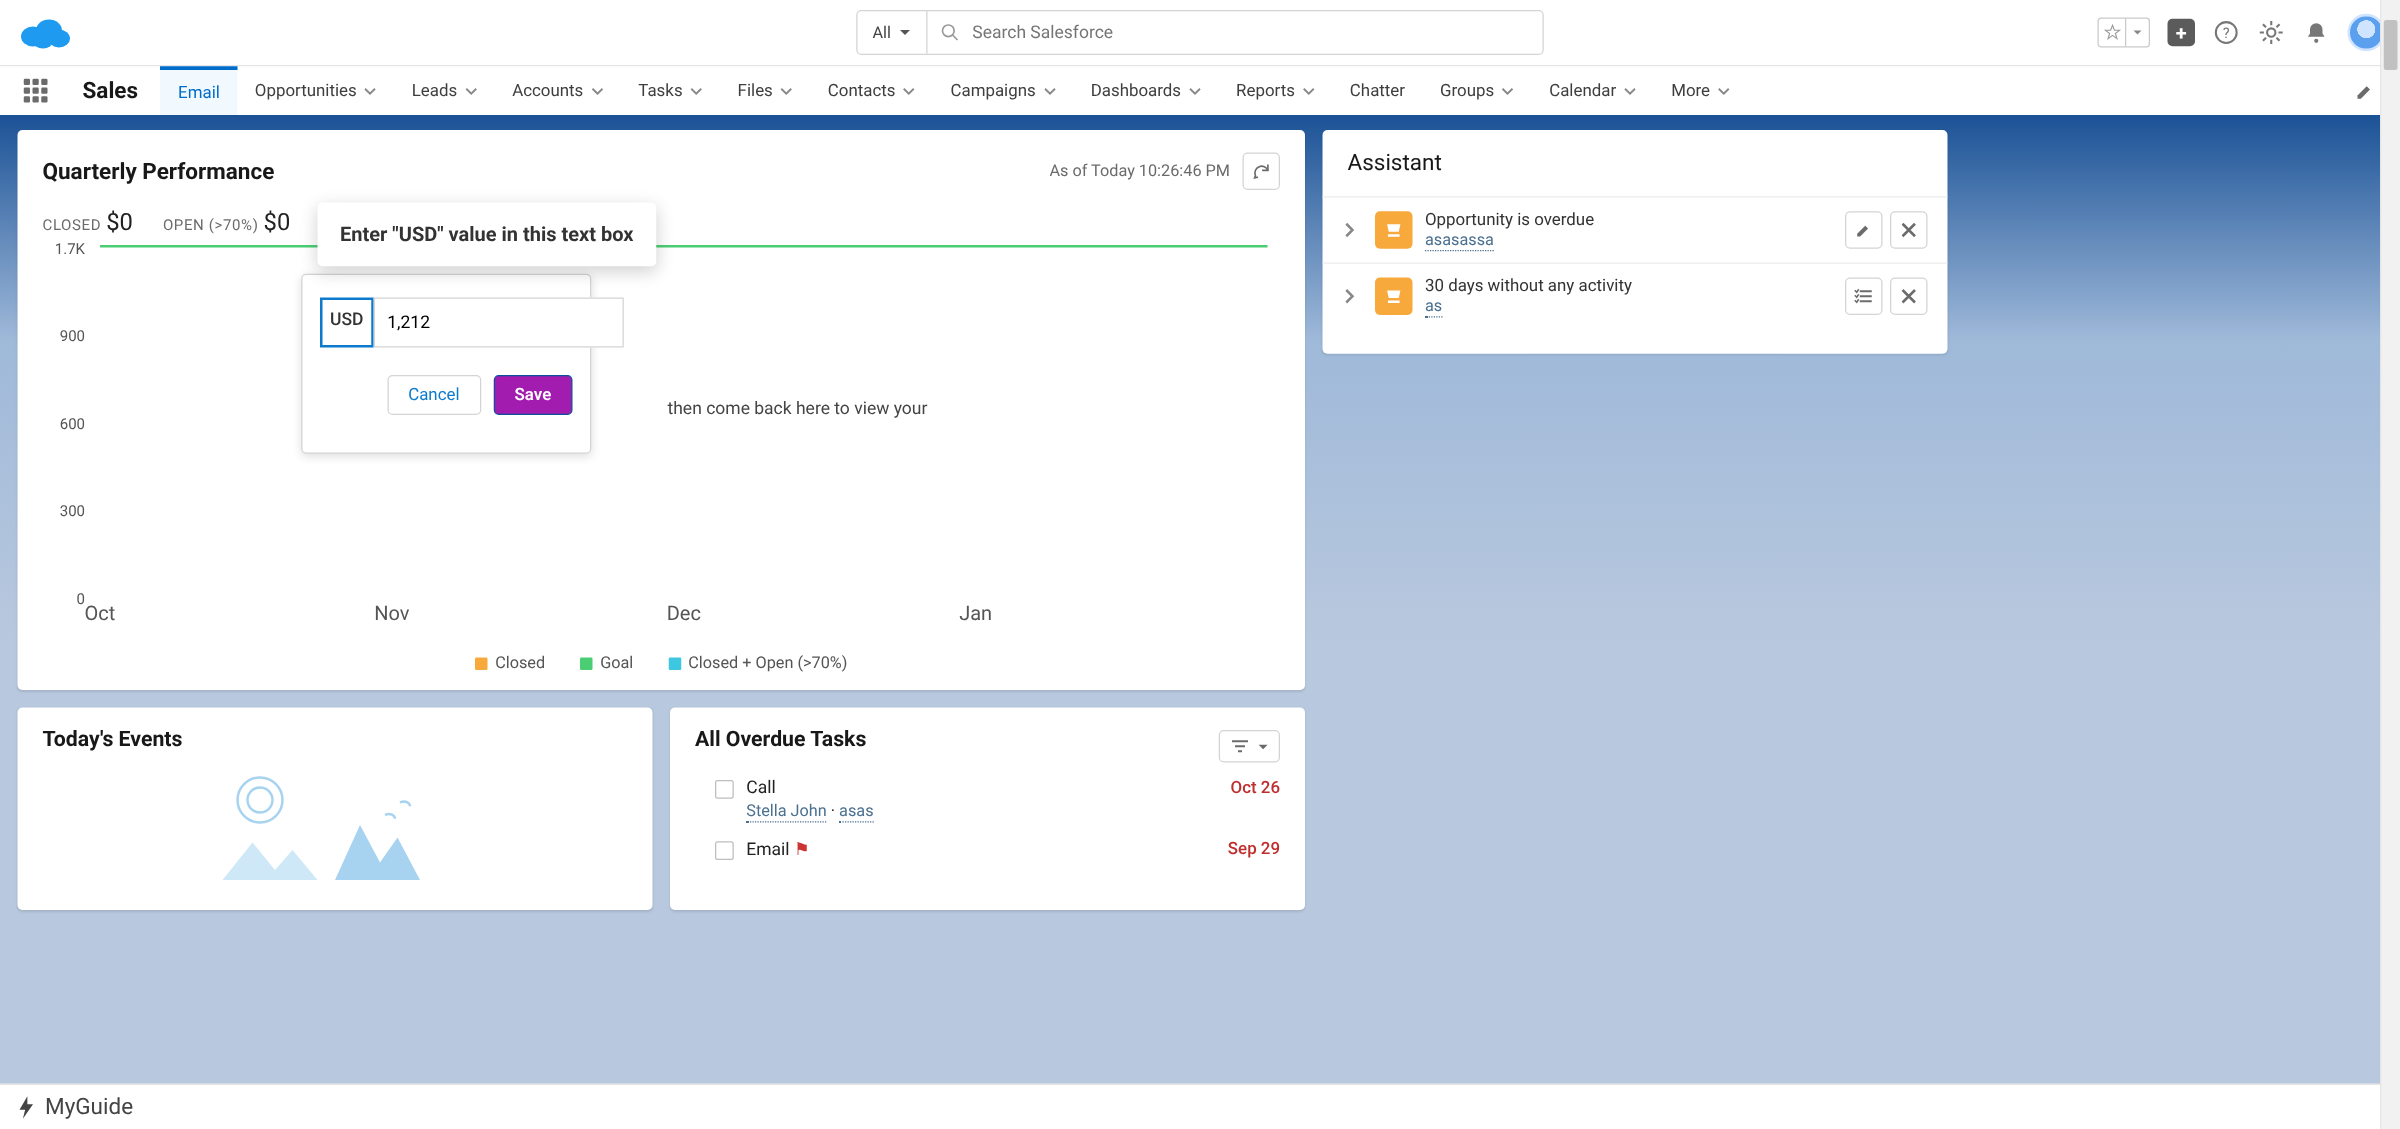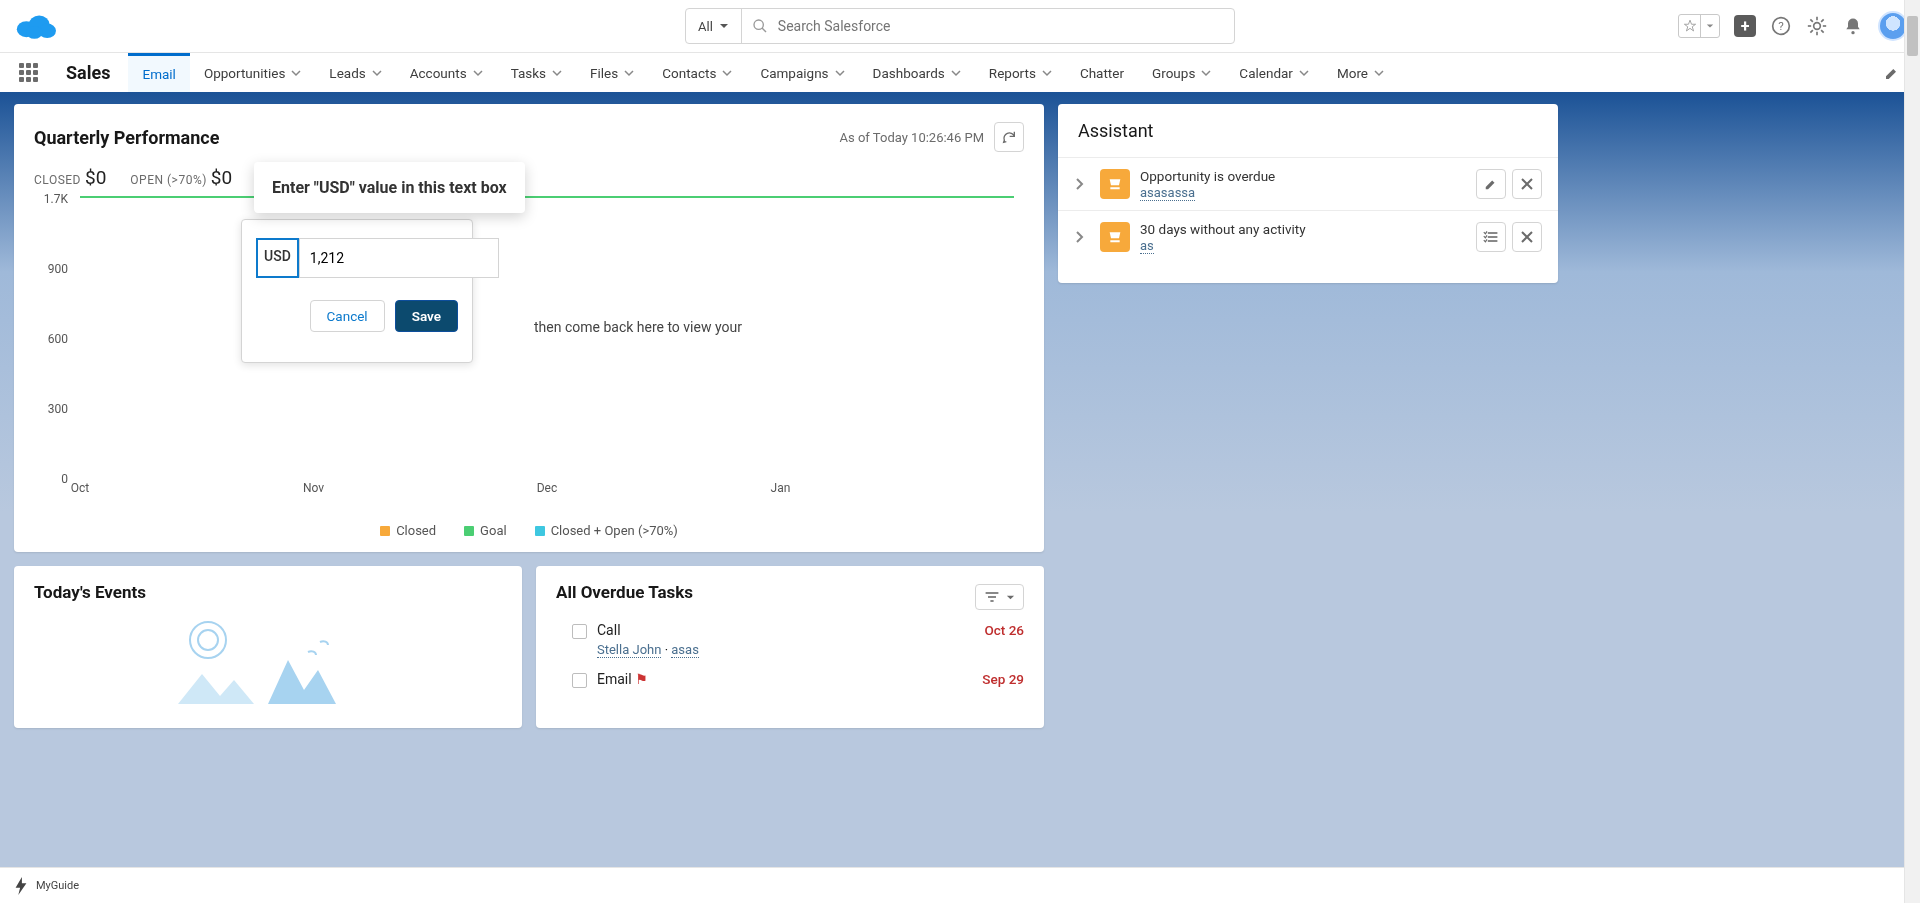--- a/index.html
+++ b/index.html
@@ -40,34 +40,34 @@
 .metrics { display:flex; align-items:baseline; gap:24px; font-size:13px; color:#6b6b6b;}
 .metrics .label{letter-spacing:0.5px; font-size:12px;}
 .metrics .val{font-size:19px; color:#222; margin-left:4px;}
 .pencil-ic{color:#888; cursor:pointer;}
 .chart-area { position:relative; height:320px; margin-top:10px;}
 .y-axis { position:absolute; left:0; top:0; bottom:40px; width:40px;}
 .y-tick { position:absolute; right:6px; font-size:12px; color:#555; transform:translateY(-50%);}
 .plot { position:absolute; left:46px; right:10px; top:0; bottom:40px;}
 .goal-line { position:absolute; left:0; right:0; height:2px; background:#4bce73;}
 .x-axis { position:absolute; left:46px; right:10px; bottom:18px; height:20px;}
-.x-tick { position:absolute; font-size:12px; color:#555; transform:translateX(-50%);}
+.x-tick { position:absolute; font-size:16px; color:#555; transform:translateX(-50%);}
 .legend { display:flex; gap:28px; justify-content:center; font-size:13px; color:#555; margin-top:4px;}
 .lg-item{display:flex;align-items:center;gap:6px;}
 .lg-sw{width:10px;height:10px;border-radius:1px;}
 .popup-tooltip { position:absolute; top:58px; left:240px; background:#fff; border-radius:4px; box-shadow:0 4px 14px rgba(0,0,0,0.18); padding:16px 18px; font-size:16px; font-weight:700; z-index:30; color:#333;}
 .popup-tooltip::after{content:"";position:absolute;bottom:-8px;left:24px;border:8px solid transparent;border-top-color:#fff;}
 .edit-popover { position:absolute; top:115px; left:227px; width:232px; background:#fff; border:1px solid #d4d4d4; border-radius:4px; box-shadow:0 2px 8px rgba(0,0,0,0.12); padding:18px 14px 30px; z-index:20;}
 .usd-row{display:flex; gap:0;}
 .usd-chip{border:2px solid #0d7acc;background:#fff;font-size:14px;padding:8px 6px;color:#333;font-weight:500;}
 .usd-input{border:1px solid #d4d4d4;padding:0 10px;font-size:14px;flex:1;outline:none;height:40px;}
 .popover-actions{display:flex;justify-content:flex-end;gap:10px;margin-top:22px;}
 .btn{padding:7px 16px;border-radius:4px;font-size:13.5px;cursor:pointer;}
 .btn-cancel{background:#fff;border:1px solid #d4d4d4;color:#0d7acc;}
-.btn-save{background:#0c4a6e;border:1px solid #0d4e9c;color:#fff;font-weight:600;}
+.btn-save{background:#a21caf;border:1px solid #0d4e9c;color:#fff;font-weight:600;}
 .below-row{display:flex;gap:14px;}
 .sub-card{flex:1; padding:16px 20px; min-height:155px;}
 .sub-title{font-size:17px;font-weight:700;margin-bottom:10px;}
 .events-illus{height:100px;display:flex;align-items:flex-end;justify-content:center;}
 .overdue-head{display:flex;justify-content:space-between;align-items:center;gap:19px;}
 .filter-btn{border:1px solid #d4d4d4;border-radius:4px;padding:5px 8px;display:flex;gap:6px;align-items:center;color:#6b6b6b;cursor:pointer;}
 .task-row{display:flex;align-items:flex-start;gap:10px;padding:10px 0 4px 16px;}
 .chk{width:15px;height:15px;border:1px solid #bdbdbd;border-radius:2px;margin-top:2px;cursor:pointer;}
 .task-main{flex:1;}
 .task-title{font-size:14px;color:#222;margin-bottom:4px;}
@@ -78,21 +78,21 @@
 .assistant-title{font-size:18px;font-weight:400;padding:16px 20px;}
 .assist-item{display:flex;align-items:center;gap:10px;padding:10px 16px;border-top:1px solid #ececec;}
 .assist-chev{color:#888;cursor:pointer;width:16px;}
 .assist-icon{width:30px;height:30px;background:#f7a93b;border-radius:4px;display:flex;align-items:center;justify-content:center;color:#fff;}
 .assist-text{flex:1;font-size:13.5px;}
 .assist-text .t1{color:#333;}
 .assist-text .t2 a{color:#4a6f8f;text-decoration:none;border-bottom:1px dotted #4a6f8f;font-size:13px;}
 .assist-actions{display:flex;gap:6px;}
 .sq-btn{width:30px;height:30px;border:1px solid #d4d4d4;border-radius:4px;display:flex;align-items:center;justify-content:center;color:#6b6b6b;cursor:pointer;}
 .hint-text{position:absolute;left:520px;top:215px;font-size:14px;color:#444;z-index:5;}
-.footer{position:fixed;bottom:0;left:0;right:0;height:36px;background:#fff;border-top:1px solid #e5e5e5;display:flex;align-items:center;padding:0 14px;gap:8px;font-size:11px;color:#444;}
+.footer{position:fixed;bottom:0;left:0;right:0;height:36px;background:#fff;border-top:1px solid #e5e5e5;display:flex;align-items:center;padding:0 14px;gap:8px;font-size:18px;color:#444;}
 .scrollbar{position:fixed;right:0;top:0;width:16px;height:100vh;background:#f1f1f1;border-left:1px solid #e5e5e5;}
 .scrollbar .thumb{position:absolute;top:16px;left:2px;right:2px;height:40px;background:#c1c1c1;border-radius:2px;}
 svg{display:block;}
 </style>
 </head>
 <body>
 
 <div class="topbar">
   <div>
     <svg class="cloud-logo" viewBox="0 0 60 40">

